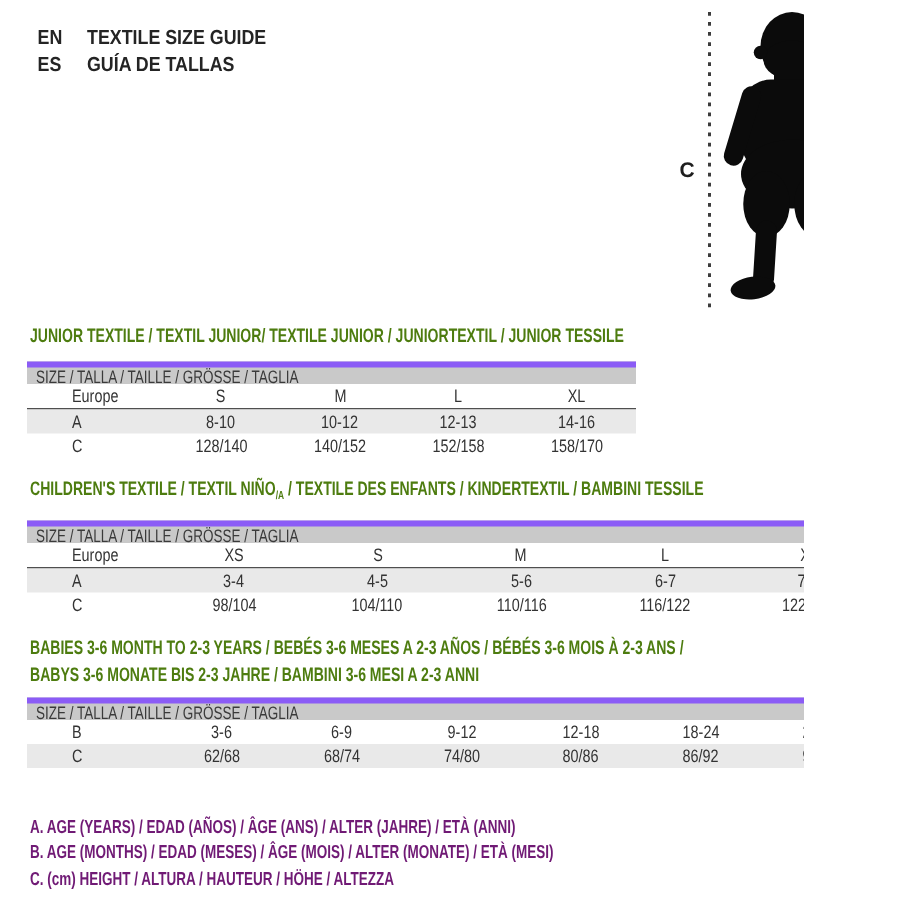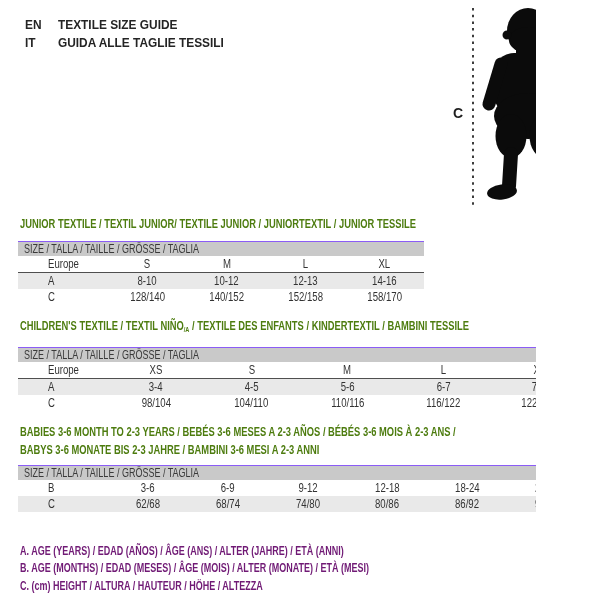--- a/index.html
+++ b/index.html
@@ -21,21 +21,21 @@
   .figure { position:absolute; left:466px; top:4px; width:112px; height:204px; }
   #c-label { position:absolute; left:453px; top:105px; font-weight:700; font-size:14px; color:#1e1e1e; }
 
   
   .sec-title { position:absolute; left:20px; font-size:13px; font-weight:700; line-height:17.5px; color:#4d7c0f; }
   .sec-title .tl { display:block; transform:scaleX(.72); transform-origin:0 50%; white-space:nowrap; }
   .sub-a { font-size:.6em; vertical-align:-0.32em; }
 
   
   .tbl { position:absolute; left:18px; }
-  .s-bar { height:15px; background:#c9c9c9; border-top:1px solid #8b5cf6;
+  .s-bar { height:15px; background:#c9c9c9; border-top:4px solid #8b5cf6;
            display:flex; align-items:center; padding-left:6px; box-sizing:border-box;
            font-size:12px; color:#3a3a3a; }
   .s-bar .t { display:inline-block; transform:scaleX(.75); transform-origin:0 50%; white-space:nowrap; }
   .trow { display:flex; align-items:center; height:16px; font-size:12px; color:#333; }
   .trow.hdr { border-bottom:1px solid #4f4f4f; }
   .trow.shade { background:#e9e9e9; }
   .c0 { flex:0 0 62px; padding-left:2px; box-sizing:border-box; text-align:left;margin-left:28px; }
   .c0 .t { display:inline-block; transform:scaleX(.8); transform-origin:0 50%; white-space:nowrap; }
   .cv { flex:1; text-align:center; }
   .cv .t { display:inline-block; transform:scaleX(.8); transform-origin:50% 50%; white-space:nowrap; }
@@ -48,22 +48,22 @@
 <body>
 
 <div class="screen">
 
   <div id="lang-block">
       <div class="lang-row">
         <span class="lang-code"><span class="cnd x88">EN</span></span>
         <span class="cnd x88">TEXTILE SIZE GUIDE</span>
       </div>
       <div class="lang-row">
-        <span class="lang-code"><span class="cnd x88">IT</span></span>
-        <span class="cnd x88">GUIDA ALLE TAGLIE TESSILI</span>
+        <span class="lang-code"><span class="cnd x88">ES</span></span>
+        <span class="cnd x88">GUÍA DE TALLAS</span>
       </div>
     </div>
 
   <div class="figure">
     <svg width="112" height="204" viewBox="0 0 112 204">
       <line x1="7" y1="4" x2="7" y2="202" stroke="#3c3c3c" stroke-width="2" stroke-dasharray="2.5 4.2"></line>
       <g transform="translate(12,0)" fill="#0b0b0b" stroke="none">
         <ellipse cx="50" cy="27" rx="21" ry="23"></ellipse>
         <ellipse cx="50" cy="36" rx="19" ry="13"></ellipse>
         <circle cx="29" cy="31" r="4.5"></circle>

